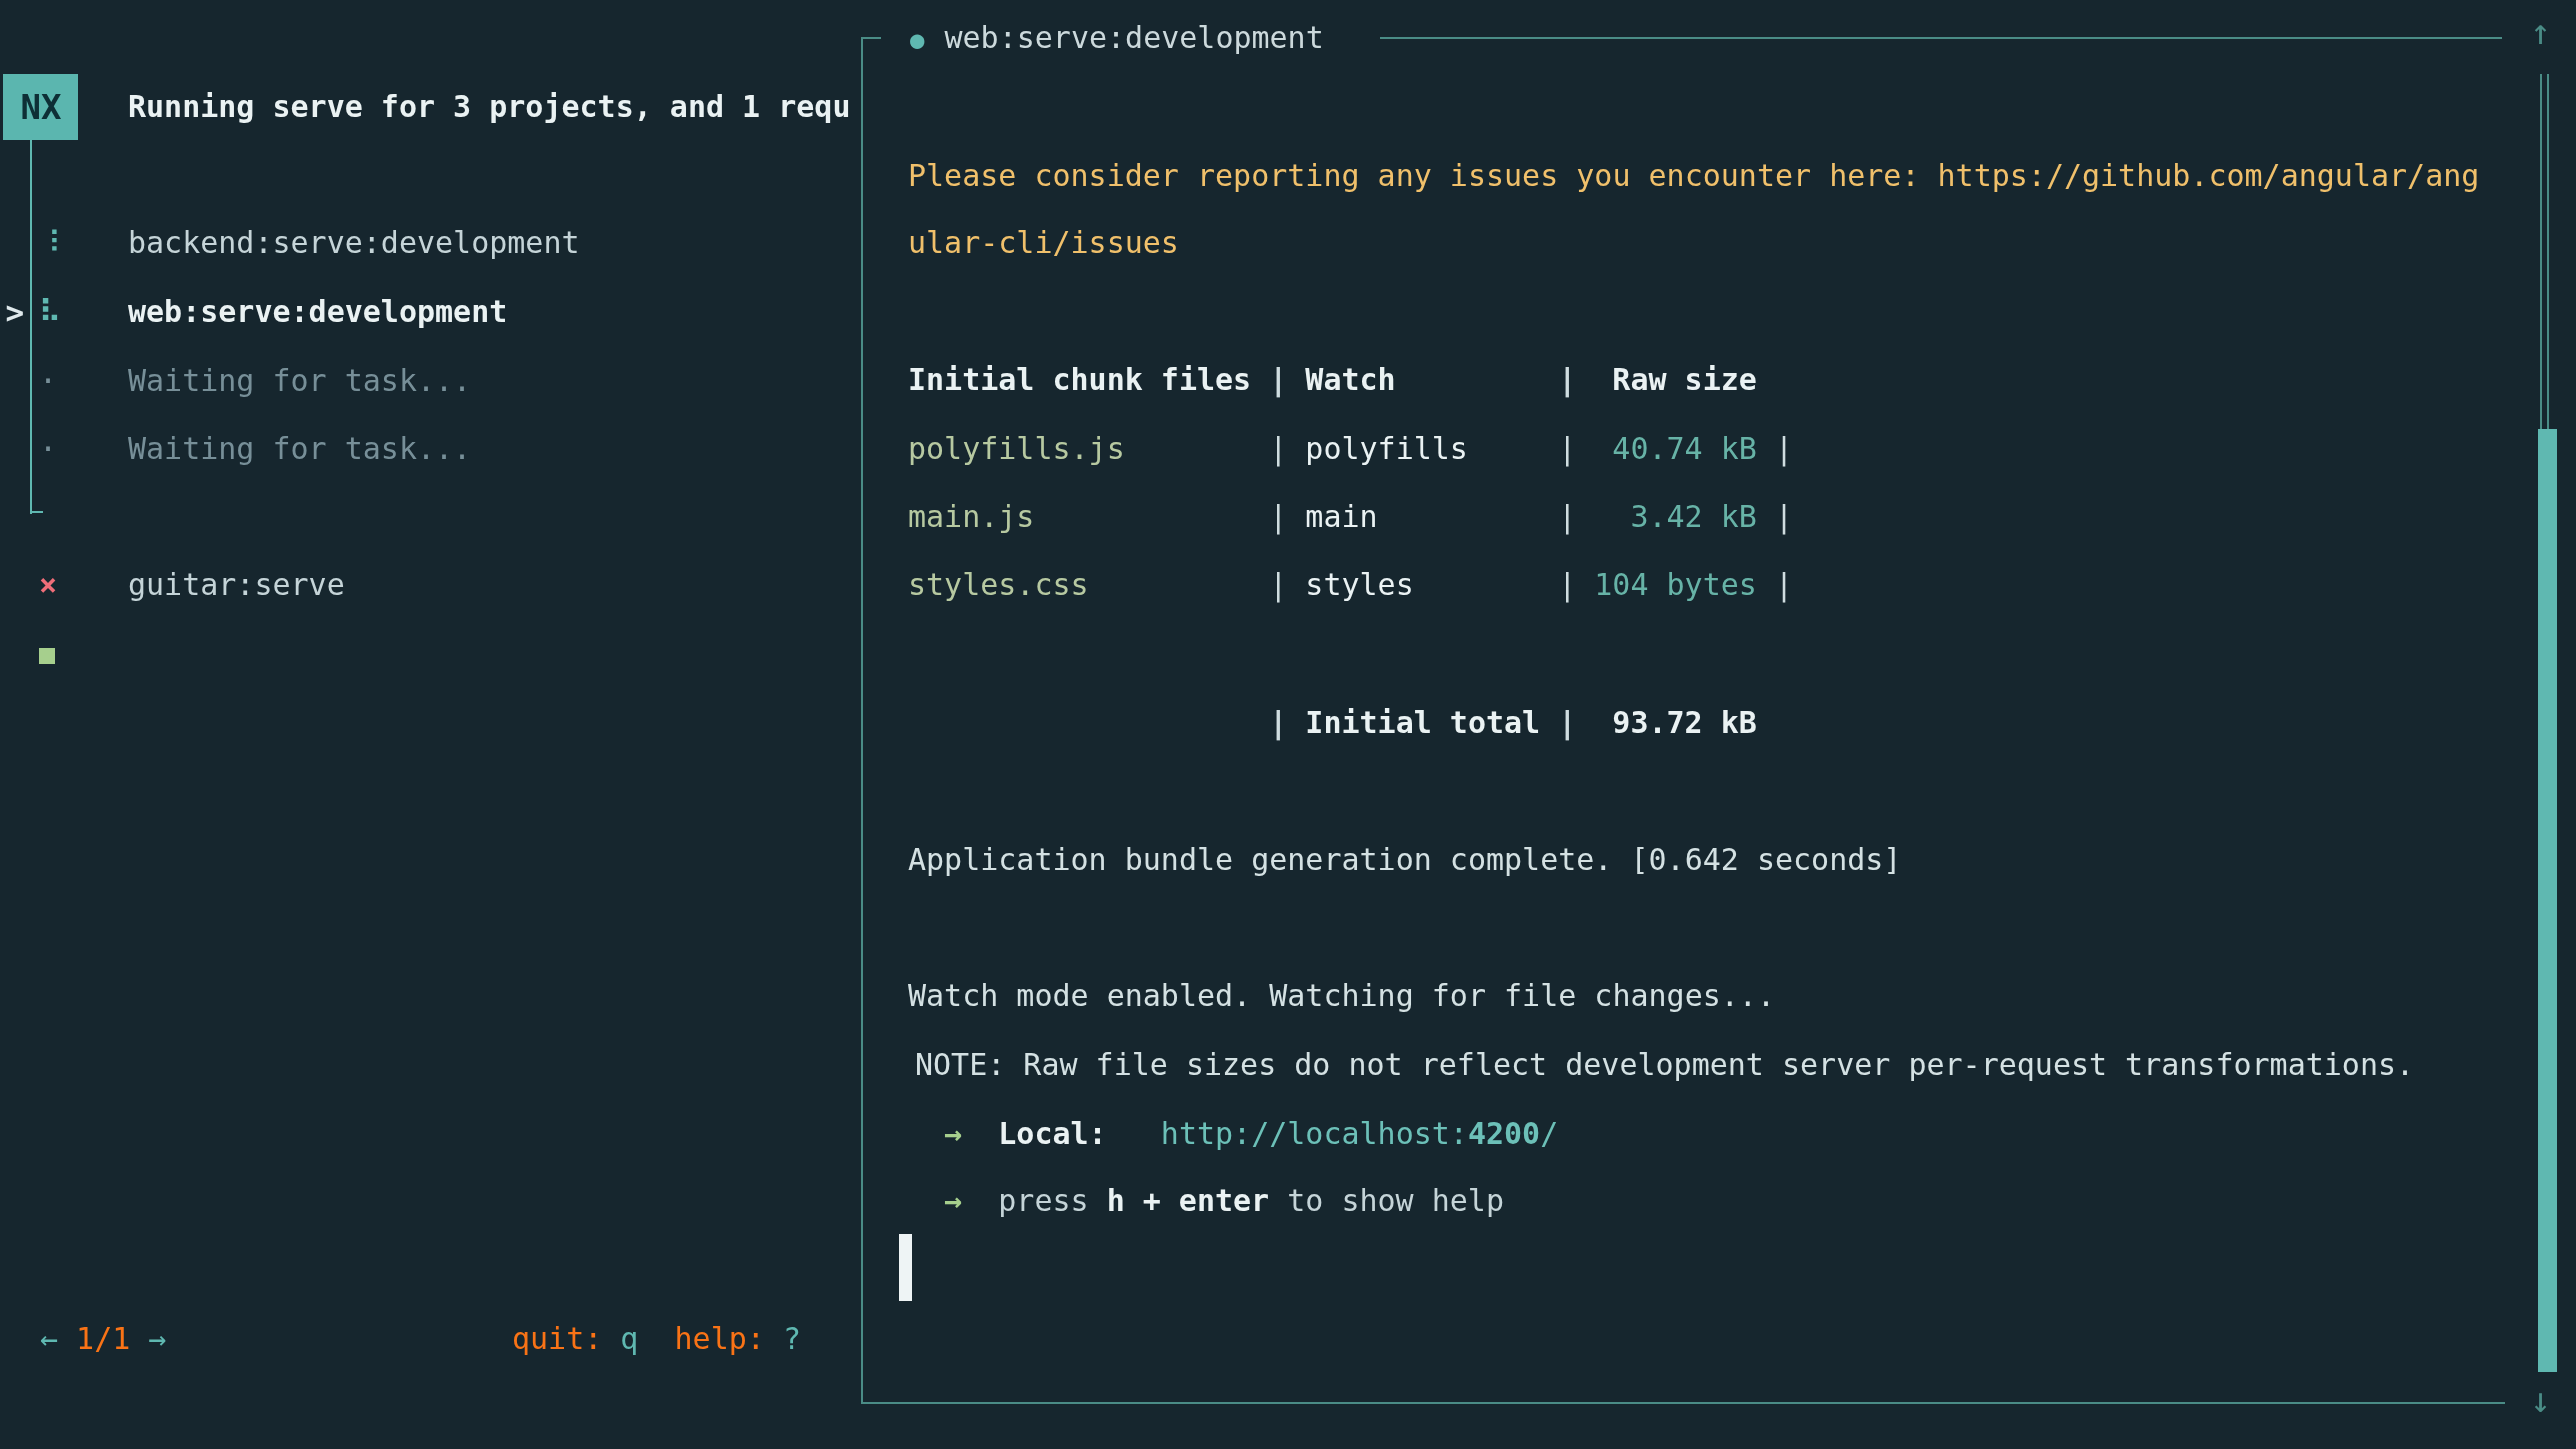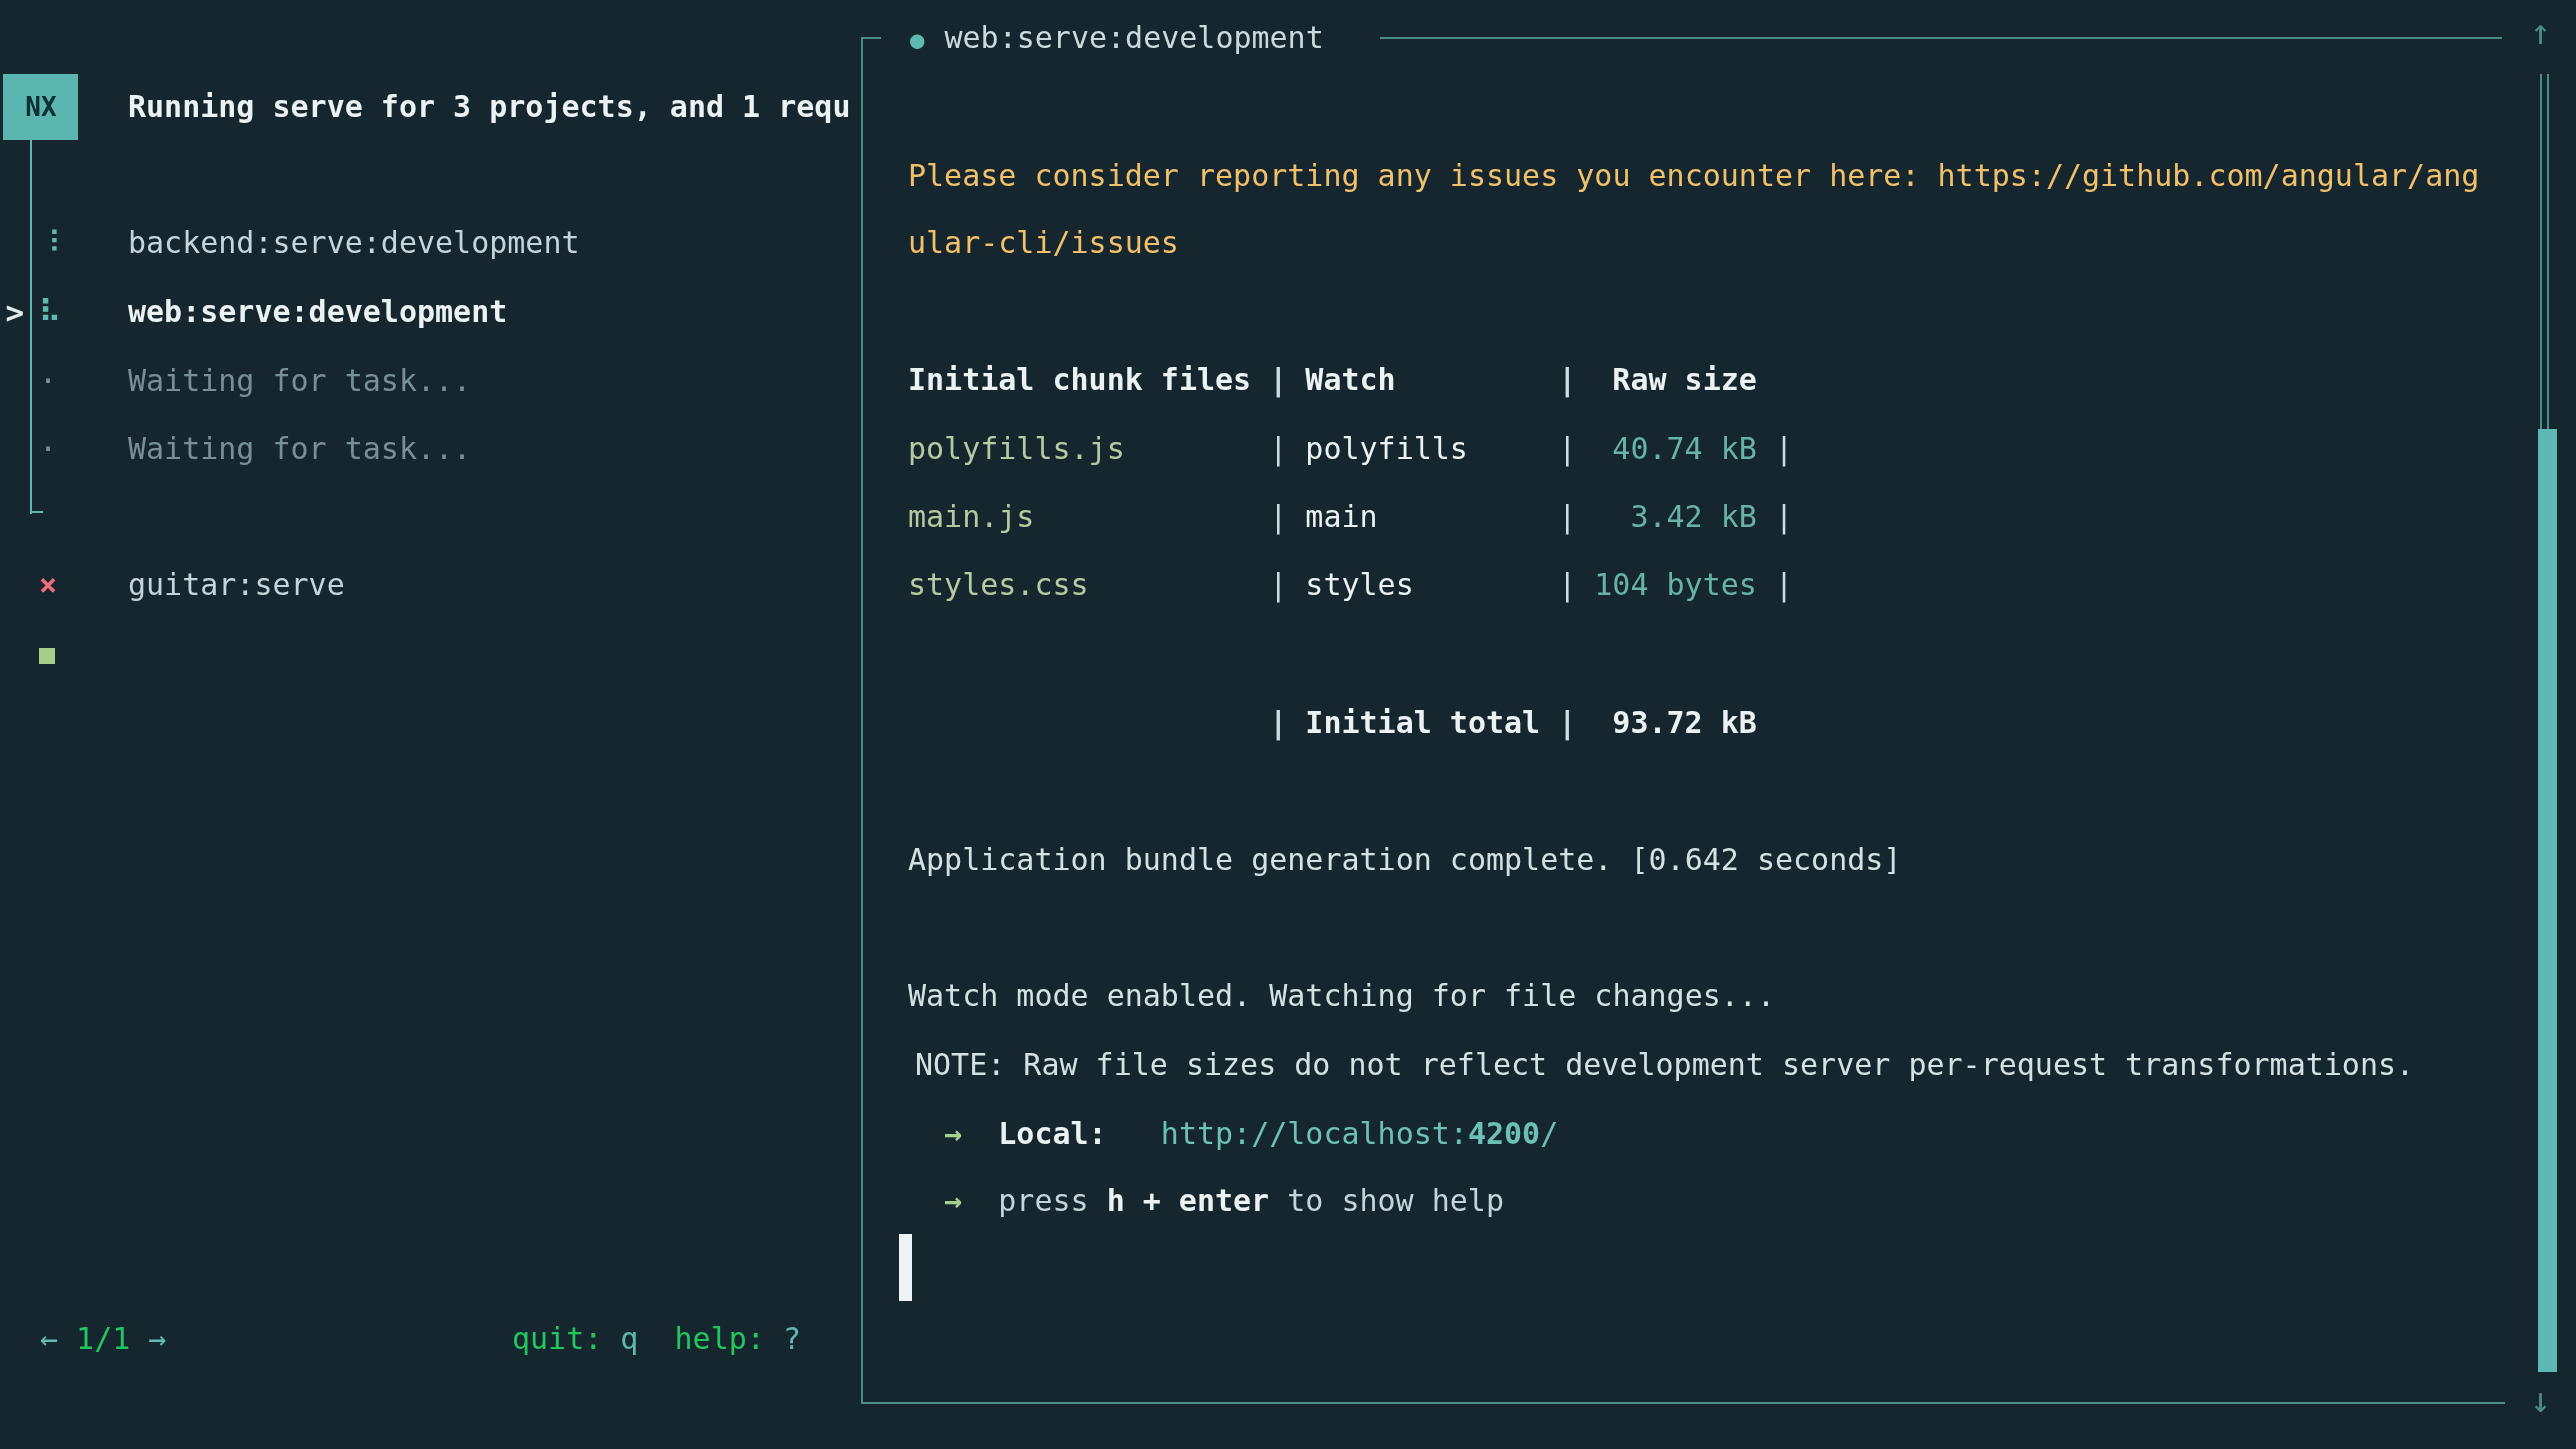--- a/index.html
+++ b/index.html
@@ -14,26 +14,26 @@
   .bright{color:#eaf2f3;}
   .dim{color:#778f98;}
   .teal{color:#5fb8b1;}
   .yellow{color:#f0c06b;}
   .filegreen{color:#b7c9a1;}
   .sizeteal{color:#67b3a7;}
   .url{color:#6cc0b8;}
   .red{color:#ef6e79;}
   .green{color:#a6cf8d;}
   .pipe{color:#cfdde0;}
-  .gray{color:#22c55e;}
+  .gray{color:#f97316;}
 
   
   .nx-badge{left:3.4px;top:74px;width:75px;height:66px;background:#5bb6af;
     display:flex;align-items:center;justify-content:center;
-    font-size:26px;font-weight:700;color:#0e2f36;}
+    font-size:34px;font-weight:700;color:#0e2f36;}
   .app-title{left:128px;top:88px;width:735px;overflow:hidden;font-weight:700;color:#eaf2f3;}
   .tree-line{left:29.5px;top:140px;width:2px;height:374px;background:#5fb8b1;}
   .tree-corner{left:29.5px;top:511px;width:13.4px;height:2px;background:#5fb8b1;}
   .chevron{left:5.4px;top:293px;font-size:31px;font-weight:700;color:#dfe9ec;}
   .task{left:39px;}
   .ticon{display:inline-block;width:89px;}
   .sq{display:inline-block;width:16px;height:16px;background:#a6cf8d;vertical-align:middle;}
 
   
   .panel-box{left:861px;top:37px;width:1642px;height:1365px;

